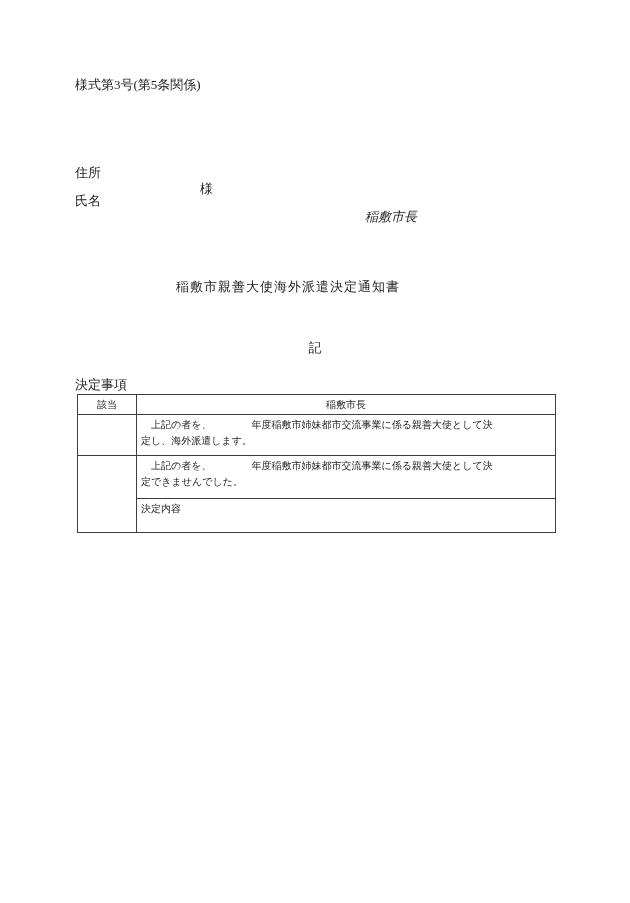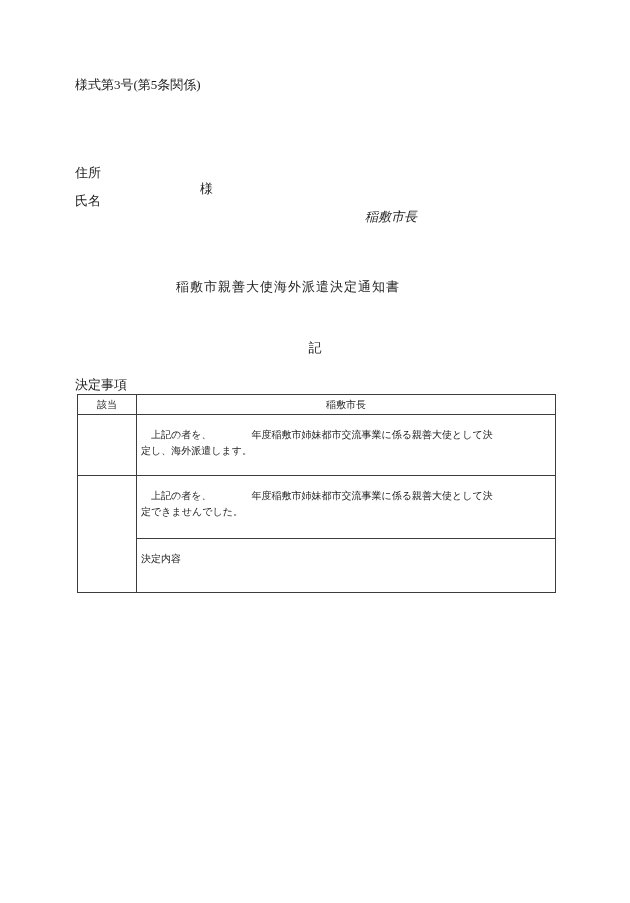--- a/index.html
+++ b/index.html
@@ -38,21 +38,21 @@
     left: 77px;
     width: 479px;
     border-collapse: collapse;
     table-layout: fixed;
     font-size: 10px;
     color: #1c1c1c;
   }
   .decision-table td {
     border: 1px solid #3d3d3d;
     vertical-align: top;
-    padding: 12px 4px;
+    padding: 2px 4px;
     line-height: 16px;
   }
   .decision-table td.hdr {
     text-align: center;
     vertical-align: middle;
     padding: 1px 2px;
     height: 17px;
   }
   .col-applicable { width: 54px; }
   .row-approved  td.content { height: 36px; }

